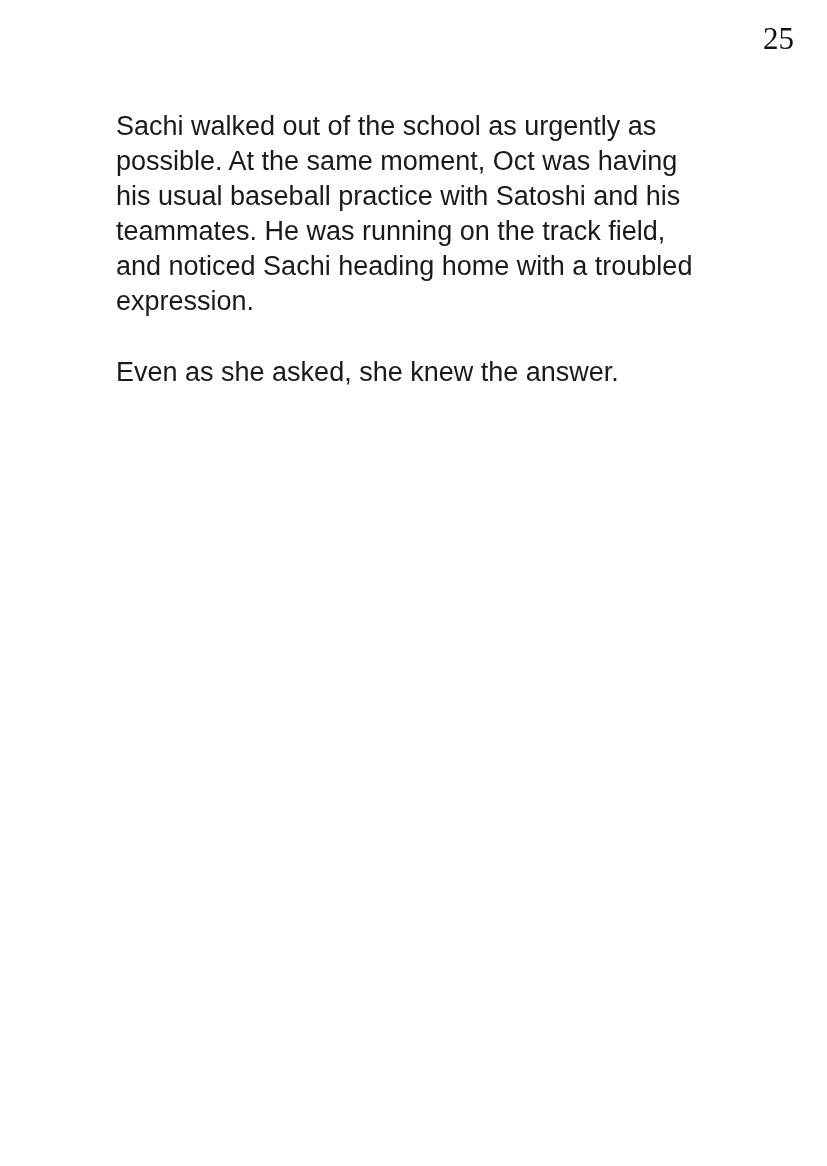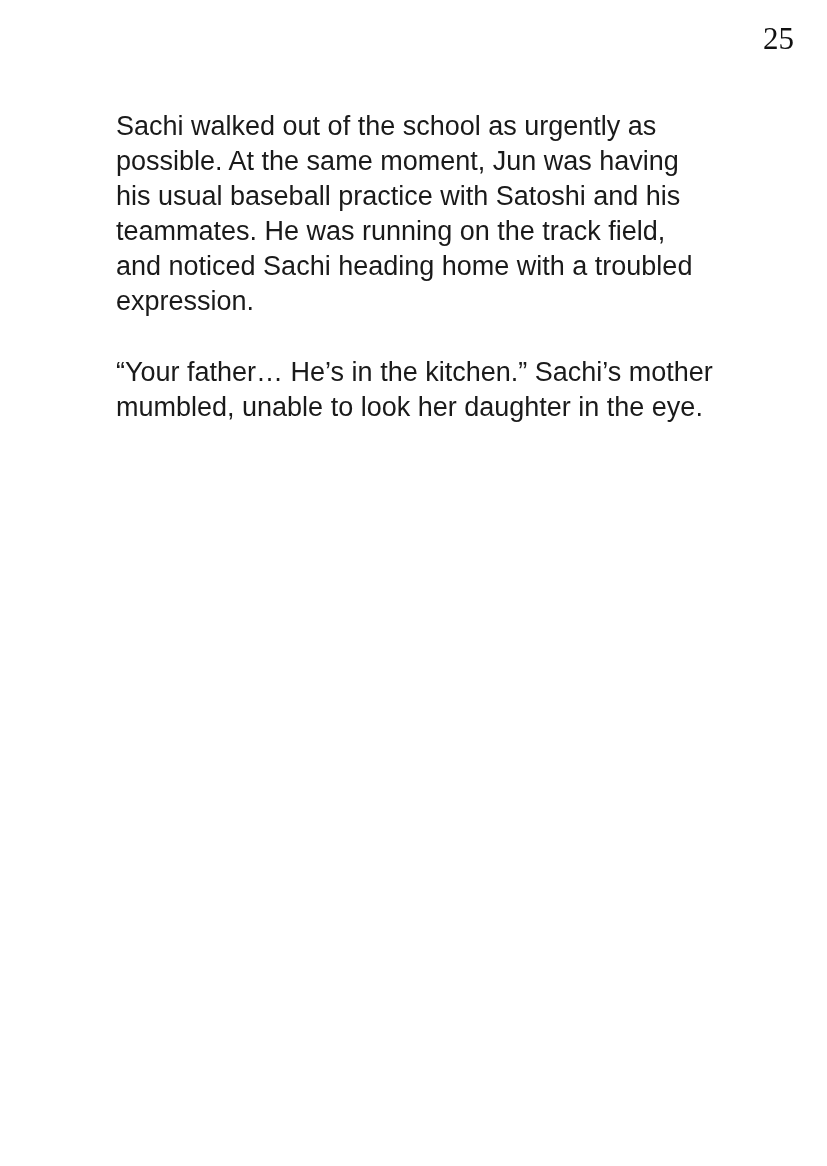--- a/index.html
+++ b/index.html
@@ -46,22 +46,21 @@
 </style>
 </head>
 <body>
 
 <div class="page">
 
   <div class="page-number">25</div>
 
   <div class="content">
     <p class="paragraph">Sachi walked out of the school as urgently as
-possible. At the same moment, Jun was having
+possible. At the same moment, Oct was having
 his usual baseball practice with Satoshi and his
 teammates. He was running on the track field,
 and noticed Sachi heading home with a troubled
 expression.</p>
-    <p class="paragraph">“Your father… He’s in the kitchen.” Sachi’s mother
-mumbled, unable to look her daughter in the eye.</p>
+    <p class="paragraph">Even as she asked, she knew the answer.</p>
   </div>
 
 </div>
 
 </body></html>

